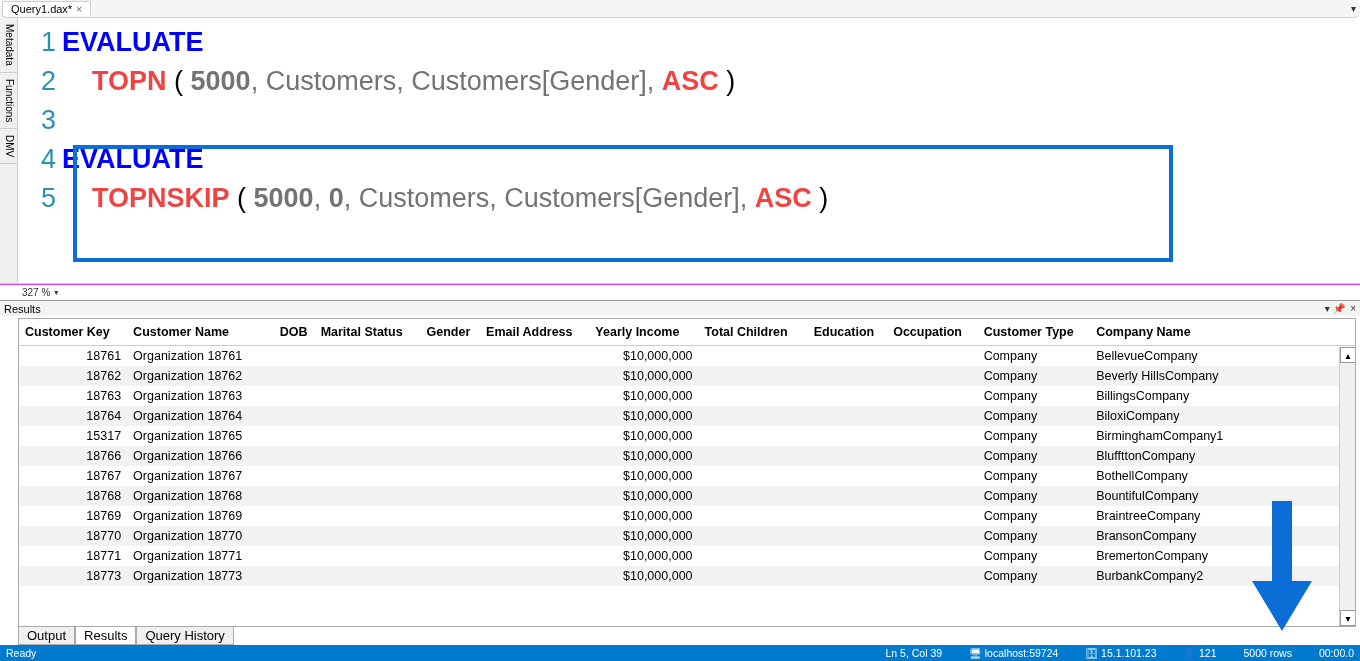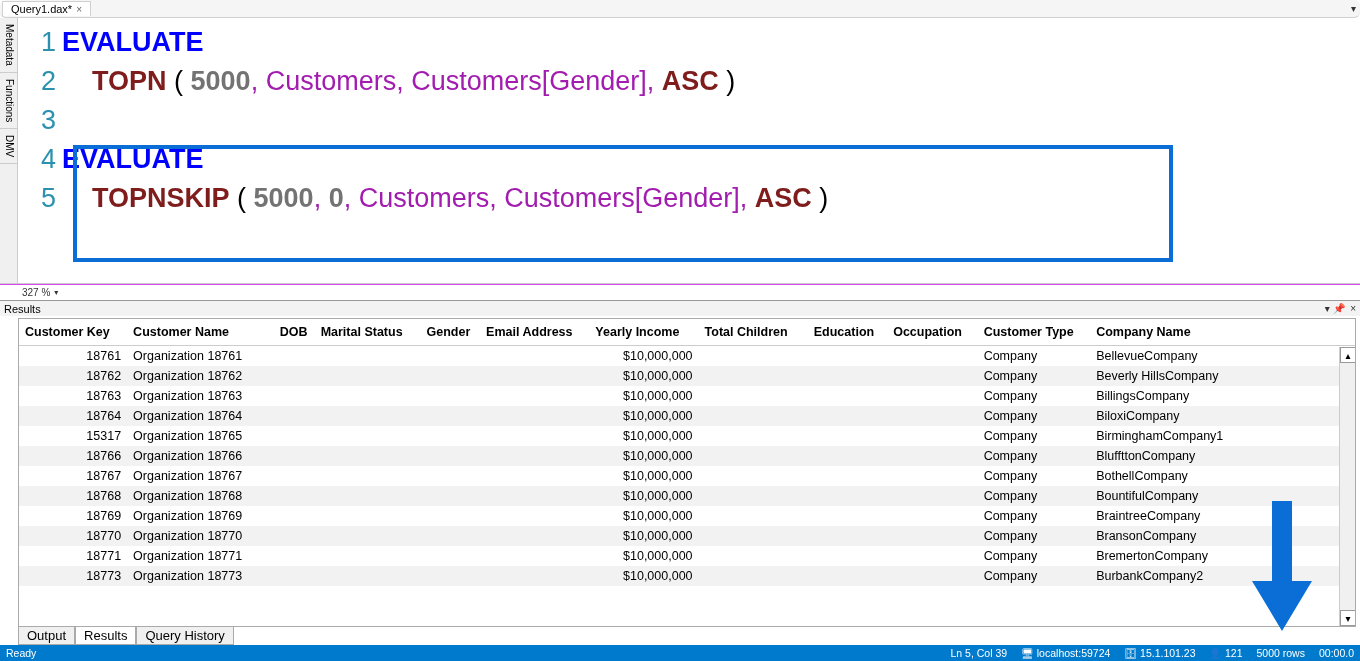--- a/index.html
+++ b/index.html
@@ -14,23 +14,23 @@
 .side-tabs { width: 18px; display: flex; flex-direction: column; border-right: 1px solid #ccc; background: #f0f0f0; }
 .side-tab { writing-mode: vertical-rl; text-orientation: mixed; font-size: 10px; padding: 6px 2px; border-bottom: 1px solid #ccc; text-align: center; background: #f0f0f0; }
 
 .editor-wrap { flex: 1; position: relative; }
 .editor { display: flex; height: 265px; font-family: Consolas, "Courier New", monospace; font-size: 27px; background: #fff; }
 .gutter { width: 44px; text-align: right; color: #2b91af; padding-top: 5px; user-select: none; }
 .gutter div { height: 39px; line-height: 39px; padding-right: 6px; }
 .code { flex: 1; padding-top: 5px; position: relative; }
 .code-line { height: 39px; line-height: 39px; white-space: pre; }
 .kw { color: #0000ff; font-weight: bold; }
-.fn { color: #7f1d1d; font-weight: bold; }
+.fn { color: #ef4444; font-weight: bold; }
 .num { color: #737373; font-weight: bold; }
-.id { color: #a21caf; }
+.id { color: #737373; }
 .paren { color: #000; }
 .highlight-box { position: absolute; border: 4px solid #0a6ed6; pointer-events: none; left: 55px; top: 127px; width: 1100px; height: 117px; }
 
 .zoom-bar { height: 16px; border-top: 1px solid #d946ef; display: flex; align-items: center; font-size: 10px; padding-left: 22px; color: #333; }
 .zoom-bar .chev { margin-left: 4px; font-size: 8px; }
 
 .results-header { height: 16px; border-top: 1px solid #999; display: flex; align-items: center; font-size: 11px; padding-left: 4px; position: relative; background: #f3f3f3; }
 .results-header .right-ctrls { position: absolute; right: 4px; display: flex; gap: 4px; font-size: 10px; color: #333; }
 
 .grid-wrap { flex: 1; position: relative; border: 1px solid #aaa; margin: 2px 4px 0 18px; overflow: hidden; }
@@ -54,21 +54,21 @@
 .grid td.col-yi { text-align: right; }
 
 .scroll-stub { position: absolute; right: 0; top: 28px; width: 16px; bottom: 0; background: #f0f0f0; border-left: 1px solid #ccc; }
 .scroll-up { position: absolute; top: 0; width: 16px; height: 16px; text-align: center; font-size: 10px; line-height: 16px; border: 1px solid #999; background: #fff; }
 .scroll-dn { position: absolute; bottom: 0; width: 16px; height: 16px; text-align: center; font-size: 10px; line-height: 16px; border: 1px solid #999; background: #fff; }
 
 .bottom-tabs { height: 18px; display: flex; align-items: flex-end; font-size: 13px; padding-left: 18px; }
 .bottom-tab { padding: 1px 8px; border: 1px solid #aaa; background: #f0f0f0; }
 .bottom-tab.active { background: #fff; }
 
-.statusbar { height: 16px; background: #007acc; color: #fff; font-size: 10.5px; display: flex; align-items: center; padding: 0 6px; }
+.statusbar { height: 16px; background: #007acc; color: #fff; font-size: 10.5px; display: flex; align-items: center; padding: 0 6px; gap: 13px; }
 .statusbar .sb-left { flex: 1; }
 .statusbar .sb-cell { margin-left: 14px; display: inline-flex; align-items: center; gap: 3px; }
 .sb-icon { font-size: 10px; }
 
 .big-arrow { position: absolute; right: 48px; bottom: 30px; width: 60px; height: 130px; pointer-events: none; }
 .big-arrow svg { width: 100%; height: 100%; }
 </style>
 </head>
 <body>
 

